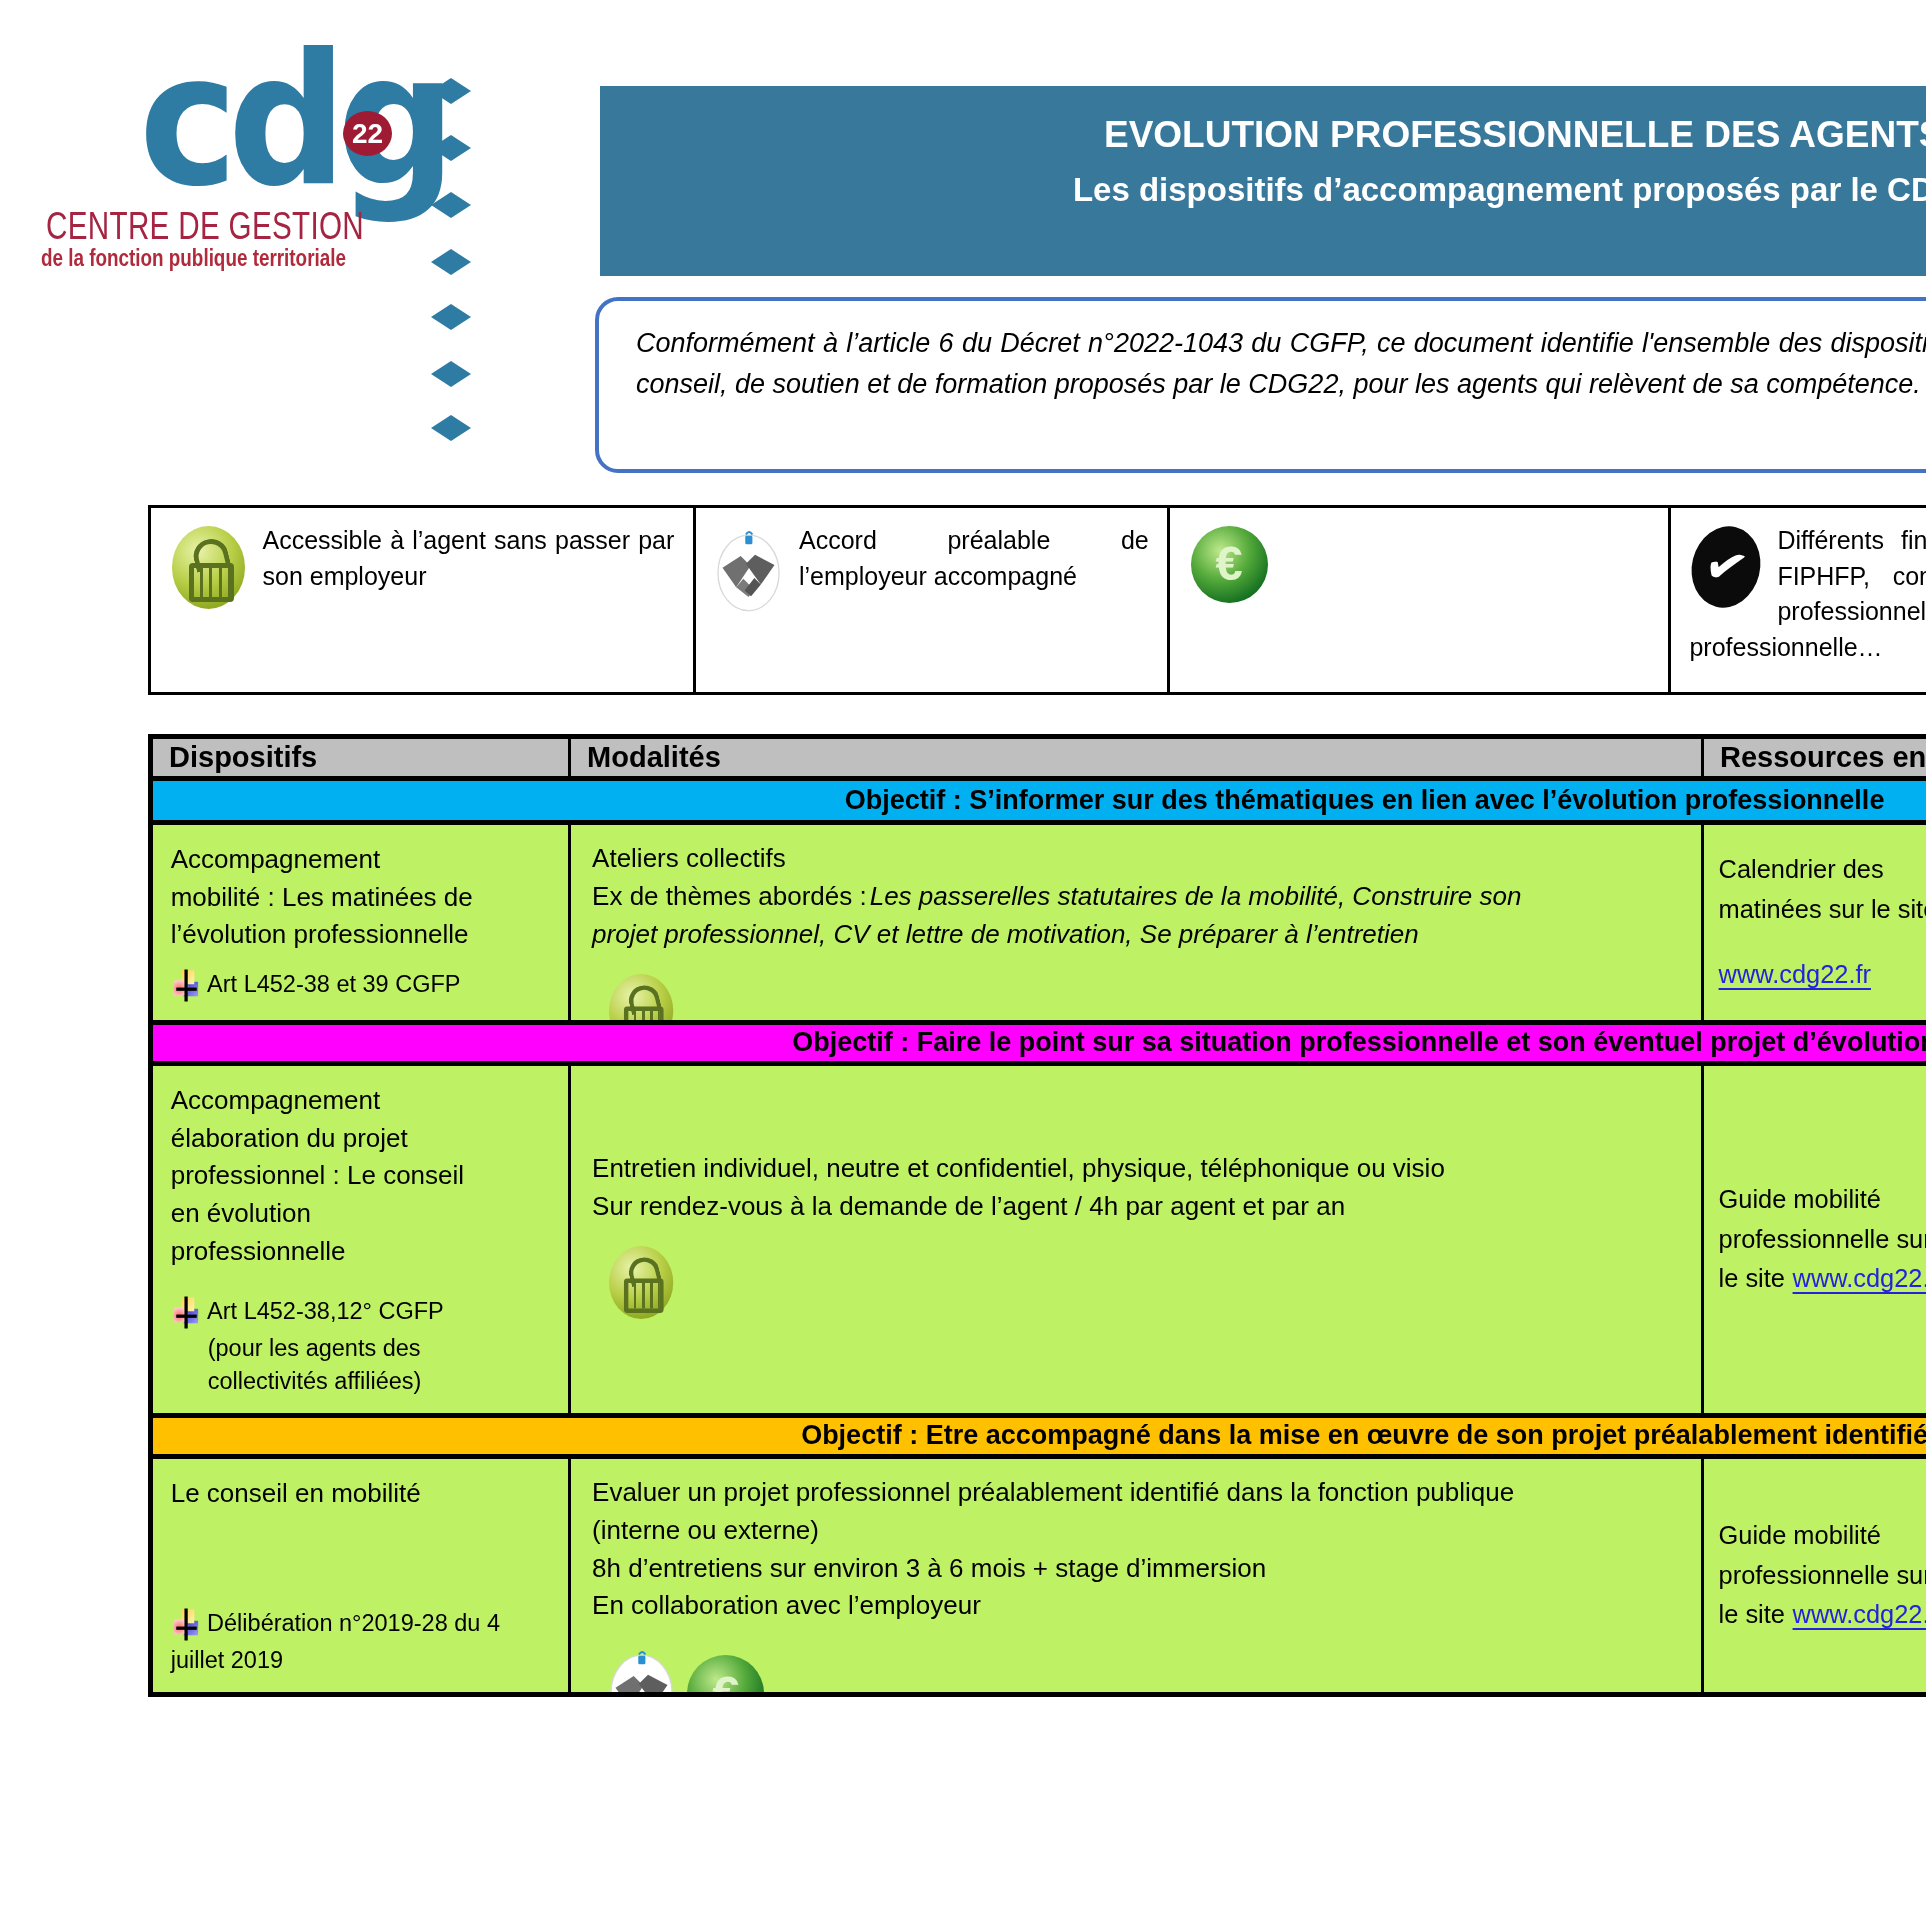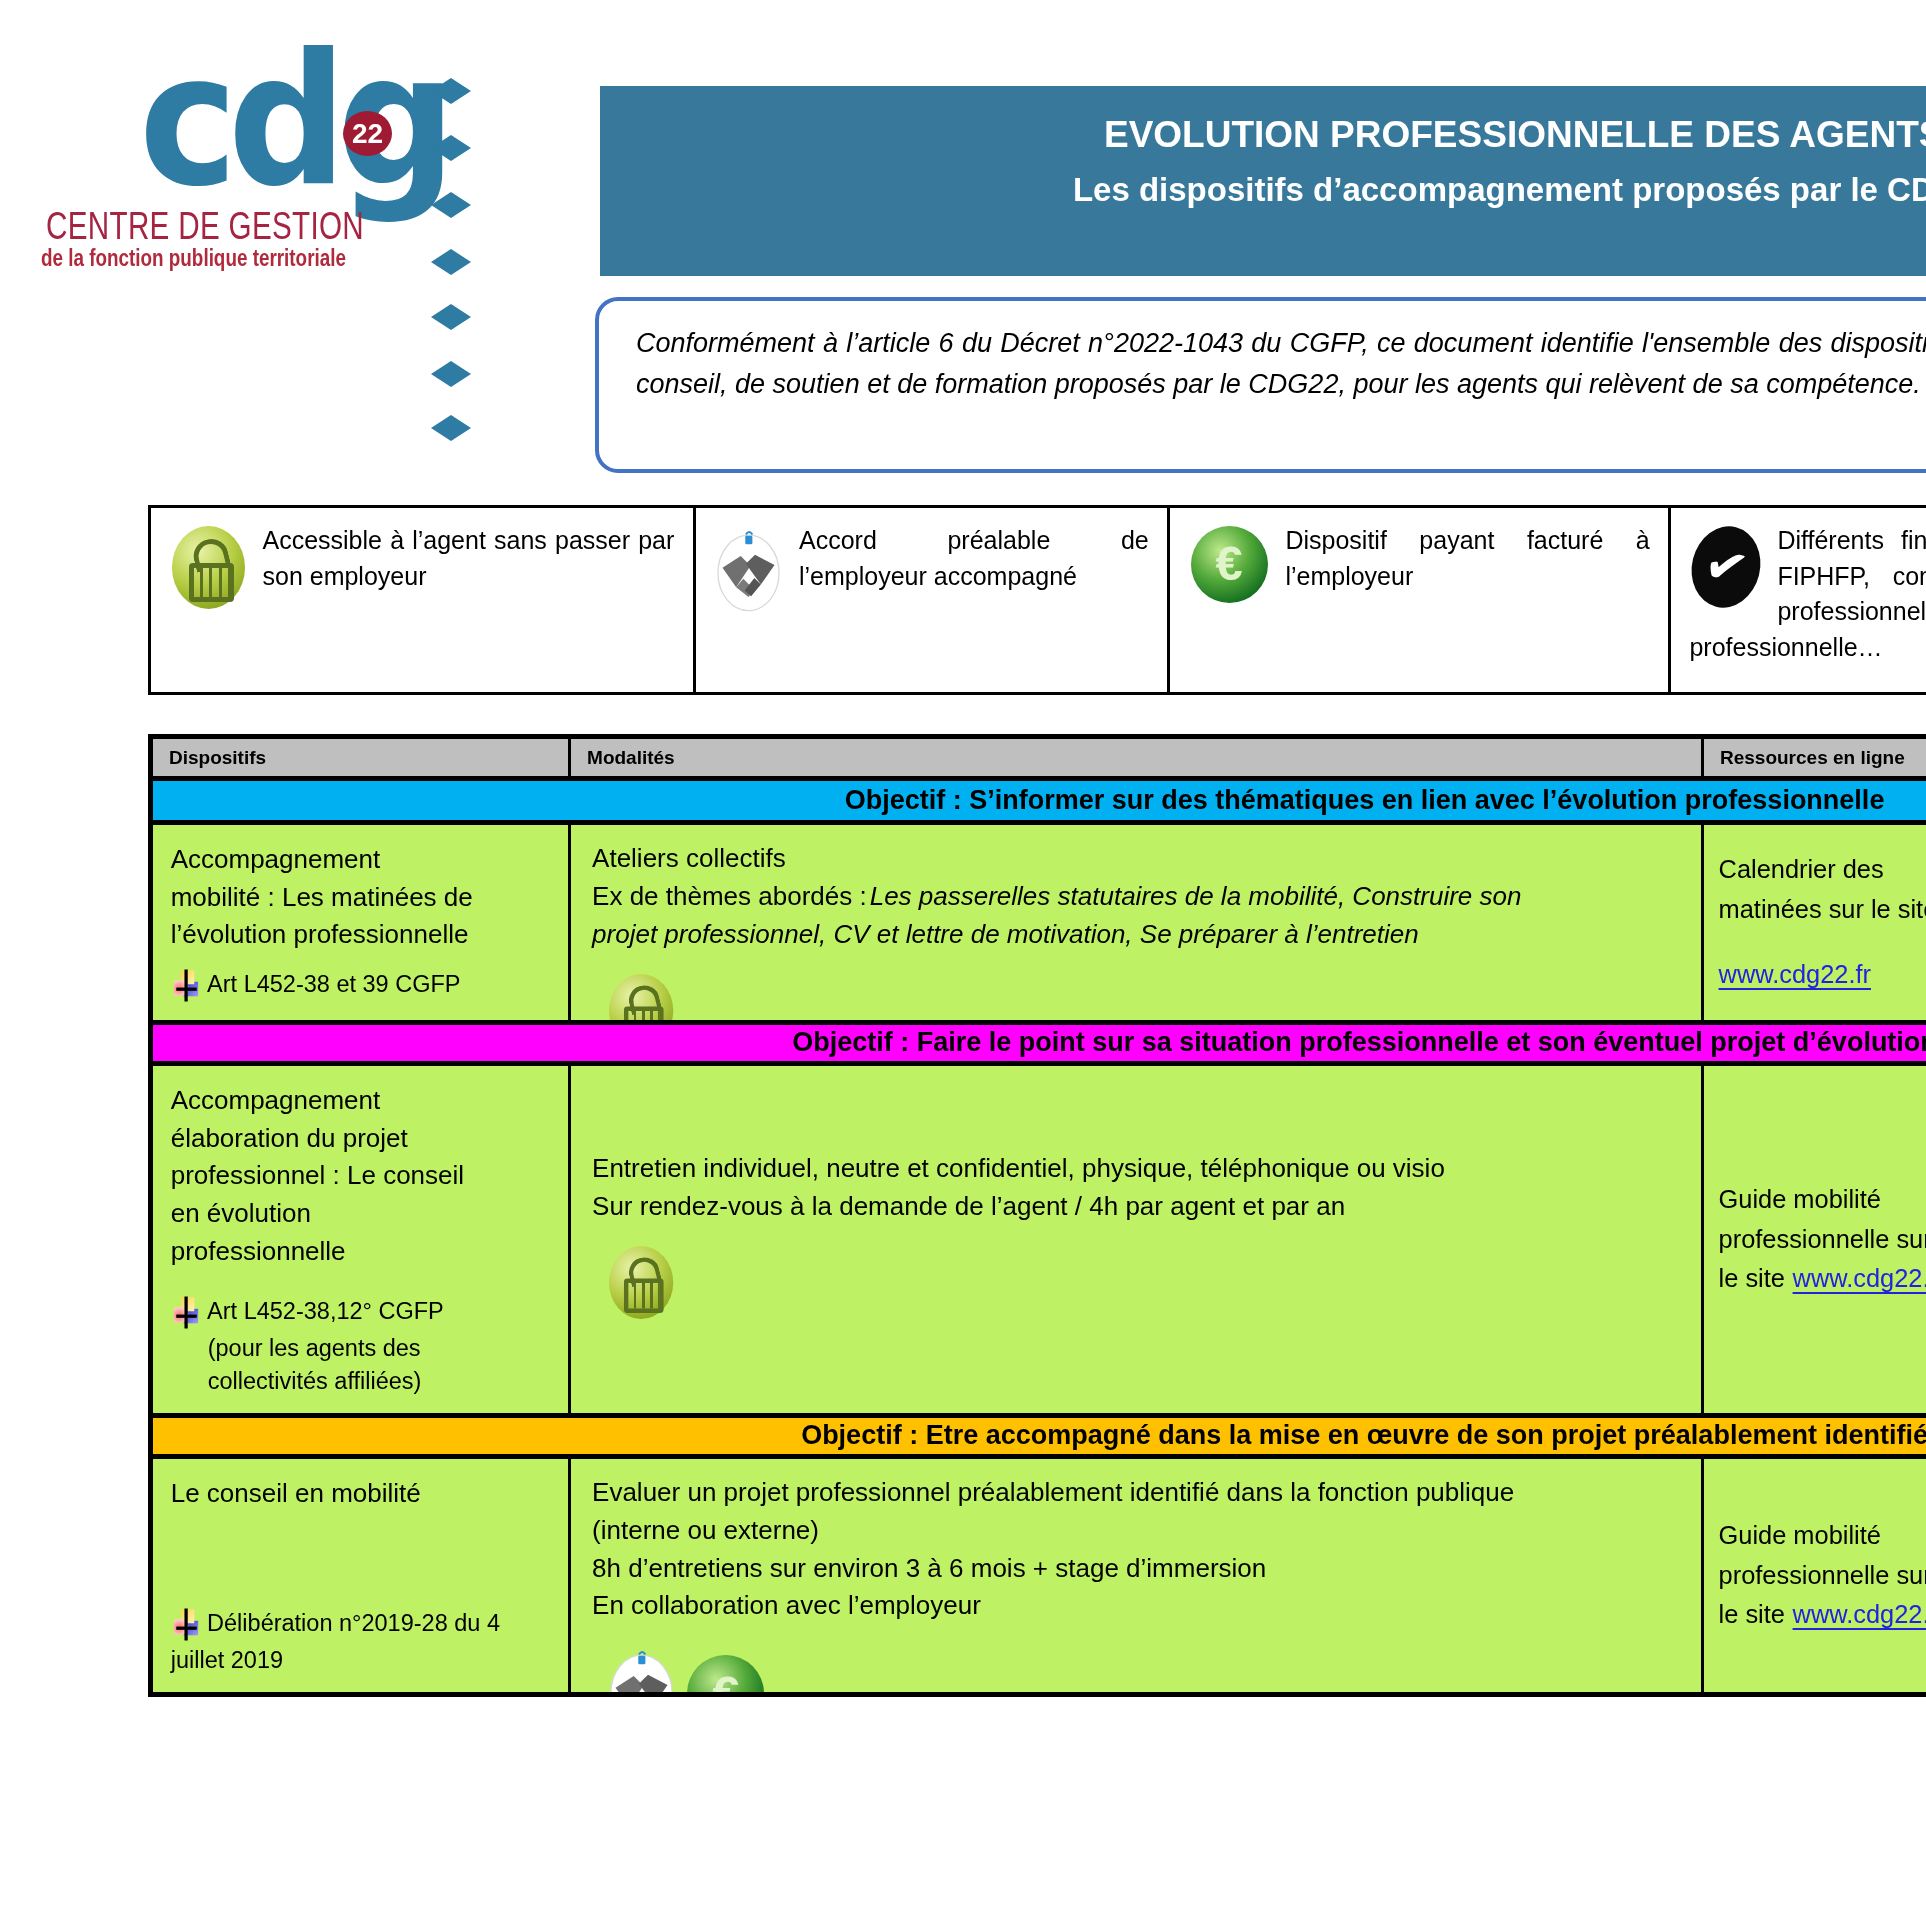--- a/index.html
+++ b/index.html
@@ -82,21 +82,21 @@
   .pin-icon::before{content:'';position:absolute;left:13px;top:0;width:3.9px;height:39px;background:#000;}
   .pin-icon::after{content:'';position:absolute;left:3.1px;top:22.3px;width:25.4px;height:3.9px;background:#000;}
 
   
   .mtable{position:absolute;left:148px;top:734px;width:2425px;box-sizing:border-box;
           display:grid;grid-template-columns:17.2% 46.8% 12.7% 23.3%;
           grid-template-rows:37px 39px 195px 36px 347px 36px 233px;
           gap:5px 2.7px;background:#000;border:5px solid #000;}
   .cell{background:#bef264;box-sizing:border-box;font-size:26px;line-height:1.45;overflow:hidden;}
   .hcell{background:#bfbfbf;font-weight:bold;display:flex;align-items:center;
-         padding:0 0 0 16px;font-size:19px;}
+         padding:0 0 0 16px;font-size:29px;}
   .obj{grid-column:1 / 5;display:flex;align-items:center;justify-content:center;
        font-weight:bold;font-size:27px;text-align:center;}
   .obj-cyan{background:#00b0f0;}
   .obj-magenta{background:#ff00ff;}
   .obj-orange{background:#ffc000;}
 
   .pre{white-space:pre-line;}
   .c1{padding:16px 15.4px 15.4px 17.7px;display:flex;flex-direction:column;justify-content:space-between;}
   .c1 .ref{font-size:23.5px;line-height:1.4;}
   .c1 .ref .pin-icon{margin-right:5.4px;transform:scale(.82);transform-origin:center;}
@@ -158,21 +158,20 @@
           <path d="M10 64 L38 46 L53 61 L31 94 Z" fill="#707070"></path>
           <path d="M90 60 L60 44 L46 58 L69 90 Z" fill="#5e5e5e"></path>
           <path d="M31 94 l19 15 l9 -11 l-17 -17 Z" fill="#7b7b7b"></path>
           <path d="M69 90 l-15 18 l-10 -9 l15 -19 Z" fill="#545454"></path>
         </svg>
       </span>
       <span>Accord préalable de l’employeur accompagné</span>
     </div>
     <div class="legend-cell">
       <span class="icon euro-icon"></span>
-      <span>Dispositif payant facturé à l’employeur</span>
     </div>
     <div class="legend-cell">
       <span class="icon check-icon"></span>
       <span>Différents financements possibles selon la situation individuelle : FIPHFP, compte personnel de formation, congé de formation professionnelle, apprentissage (CNFPT), congé de transition professionnelle…</span>
     </div>
   </div>
 
   <div class="mtable">
 
     <div class="cell hcell">Dispositifs</div>

